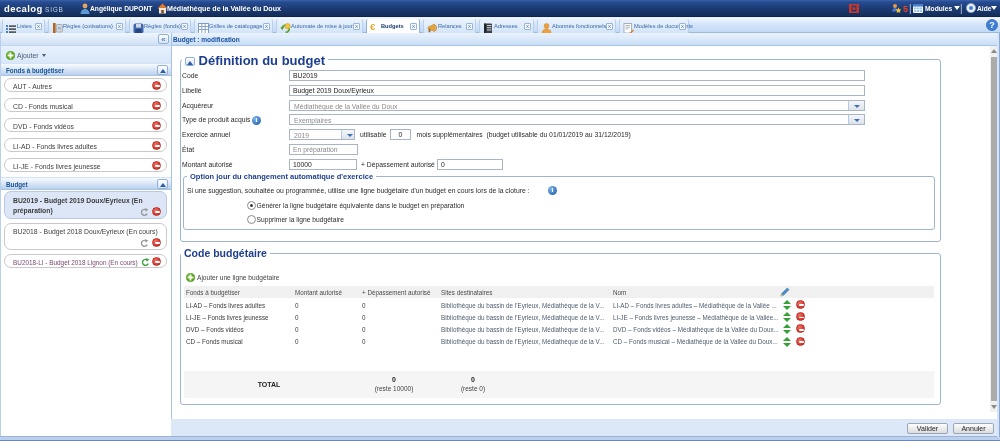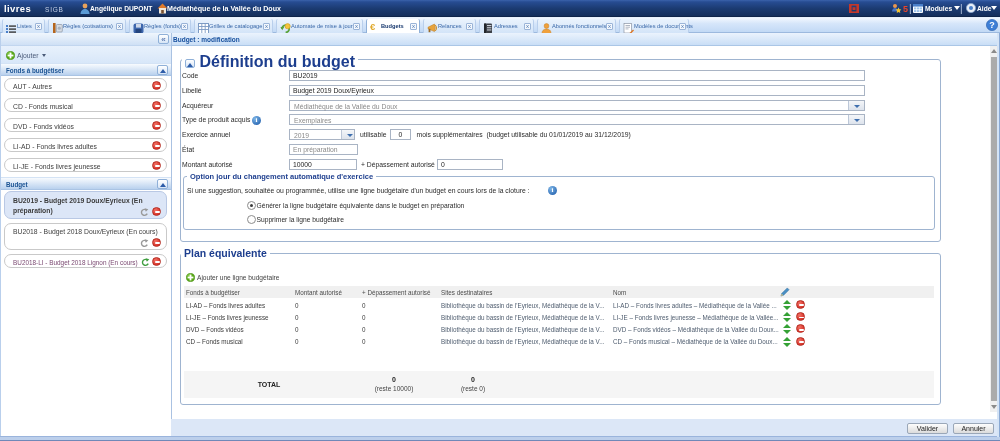--- a/index.html
+++ b/index.html
@@ -79,21 +79,21 @@
 
 #vscroll { left:818px; top:13px; width:8px; height:366px; background:#f0f0f0; }
 #vscroll .arr { position:absolute; left:0; width:8px; height:10px; background:#f0f0f0; }
 #vscroll .thumb { position:absolute; left:0.5px; top:11px; width:7px; height:344px; background:#ababab; }
 </style>
 </head>
 <body>
 <div id="stage">
 
 <div id="topbar" class="abs">
-  <div class="abs logo">livres</div>
+  <div class="abs logo">decalog</div>
   <div class="abs sigb">SIGB</div>
   <svg class="abs" style="left:80px;top:3px" width="10" height="11" viewBox="0 0 10 11">
     <circle cx="5" cy="3" r="2.4" fill="#e8a25c"></circle>
         <path d="M0.5 11 C0.5 7.5 3 6 5 6 C7 6 9.5 7.5 9.5 11 Z" fill="#5b9bd5"></path>
   </svg>
   <div class="abs t" style="left:90px">Angélique DUPONT</div>
   <svg class="abs" style="left:157px;top:3px" width="11" height="11" viewBox="0 0 11 11">
     <path d="M0.5 5.5 L5.5 0.5 L10.5 5.5 Z" fill="#e07a2a"></path>
         <rect x="2" y="5" width="7" height="5.5" fill="#f0e6d8"></rect>
         <rect x="4.2" y="7" width="2.6" height="3.5" fill="#7a5230"></rect>
@@ -301,21 +301,21 @@
         <div class="redminus" style="right:5px;top:2px"></div>
   </div>
 </div>
 
 <div id="main" class="abs">
   <div id="mainhead" class="abs">
         <span style="left:1px">Budget : modification</span>
       </div>
 
   <fieldset class="fs" style="left:8px;top:26px;width:761px;height:183px"></fieldset>
-  <div class="legend" style="left:10px;top:20px;font-size:16px">
+  <div class="legend" style="left:10px;top:20px;font-size:13px">
     <span class="sqbtn" style="position:relative;display:inline-block;width:10px;height:9px;top:1px"><span style="display:block;margin:2.5px auto 0;width:0;height:0;border-left:3px solid transparent;border-right:3px solid transparent;border-bottom:4px solid #2d5ca8"></span></span>
     Définition du budget</div>
   <div class="flabel" style="left:10px;top:39px">Code</div>
   <div class="inp" style="left:117px;top:37px;width:576px;height:11px">BU2019</div>
   <div class="flabel" style="left:10px;top:53.8px">Libellé</div>
   <div class="inp" style="left:117px;top:51.8px;width:576px;height:11px">Budget 2019 Doux/Eyrieux</div>
   <div class="flabel" style="left:10px;top:68.6px">Acquéreur</div>
   <div class="sel" style="left:117px;top:66.6px;width:576px;height:11px">
         <div class="sv">Médiathèque de la Vallée du Doux</div>
         <div class="sa"></div>
@@ -344,21 +344,21 @@
   <fieldset class="fs" style="left:11px;top:143px;width:752px;height:54px"></fieldset>
   <div class="legend" style="left:15px;top:139px;font-size:7.5px">Option jour du changement automatique d'exercice</div>
   <div class="note" style="left:15px;top:154px">Si une suggestion, souhaitée ou programmée, utilise une ligne budgétaire d'un budget en cours lors de la cloture :</div>
   <div class="info" style="left:376px;top:153px">i</div>
   <div class="radio on" style="left:75px;top:168px"></div>
   <div class="note" style="left:84.5px;top:168.5px;font-size:6.7px">Générer la ligne budgétaire équivalente dans le budget en préparation</div>
   <div class="radio" style="left:75px;top:182px"></div>
   <div class="note" style="left:84.5px;top:182.5px;font-size:6.7px">Supprimer la ligne budgétaire</div>
 
   <fieldset class="fs" style="left:8px;top:220px;width:761px;height:152px"></fieldset>
-  <div class="legend" style="left:9px;top:214px;font-size:10.5px">Plan équivalente</div>
+  <div class="legend" style="left:9px;top:214px;font-size:10.5px">Code budgétaire</div>
   <svg class="abs" style="left:13.5px;top:239.5px" width="9" height="9" viewBox="0 0 9 9">
         <circle cx="4.5" cy="4.5" r="4.1" fill="#5aab17" stroke="#3f8a0a" stroke-width="0.6"></circle>
         <ellipse cx="3.4" cy="2.6" rx="2.2" ry="1.4" fill="#8ed053" opacity="0.8"></ellipse>
         <rect x="3.6" y="1.6" width="1.8" height="5.8" fill="#fff"></rect>
         <rect x="1.6" y="3.6" width="5.8" height="1.8" fill="#fff"></rect>
       </svg>
   <div class="abs" style="left:25px;top:241px;font-size:6.6px;color:#444">Ajouter une ligne budgétaire</div>
   <div class="thead" style="left:11.5px;top:253px;width:750px;height:12px"></div>
   <div class="th" style="left:14px;top:256px">Fonds à budgétiser</div>
   <div class="th" style="left:123px;top:256px">Montant autorisé</div>

